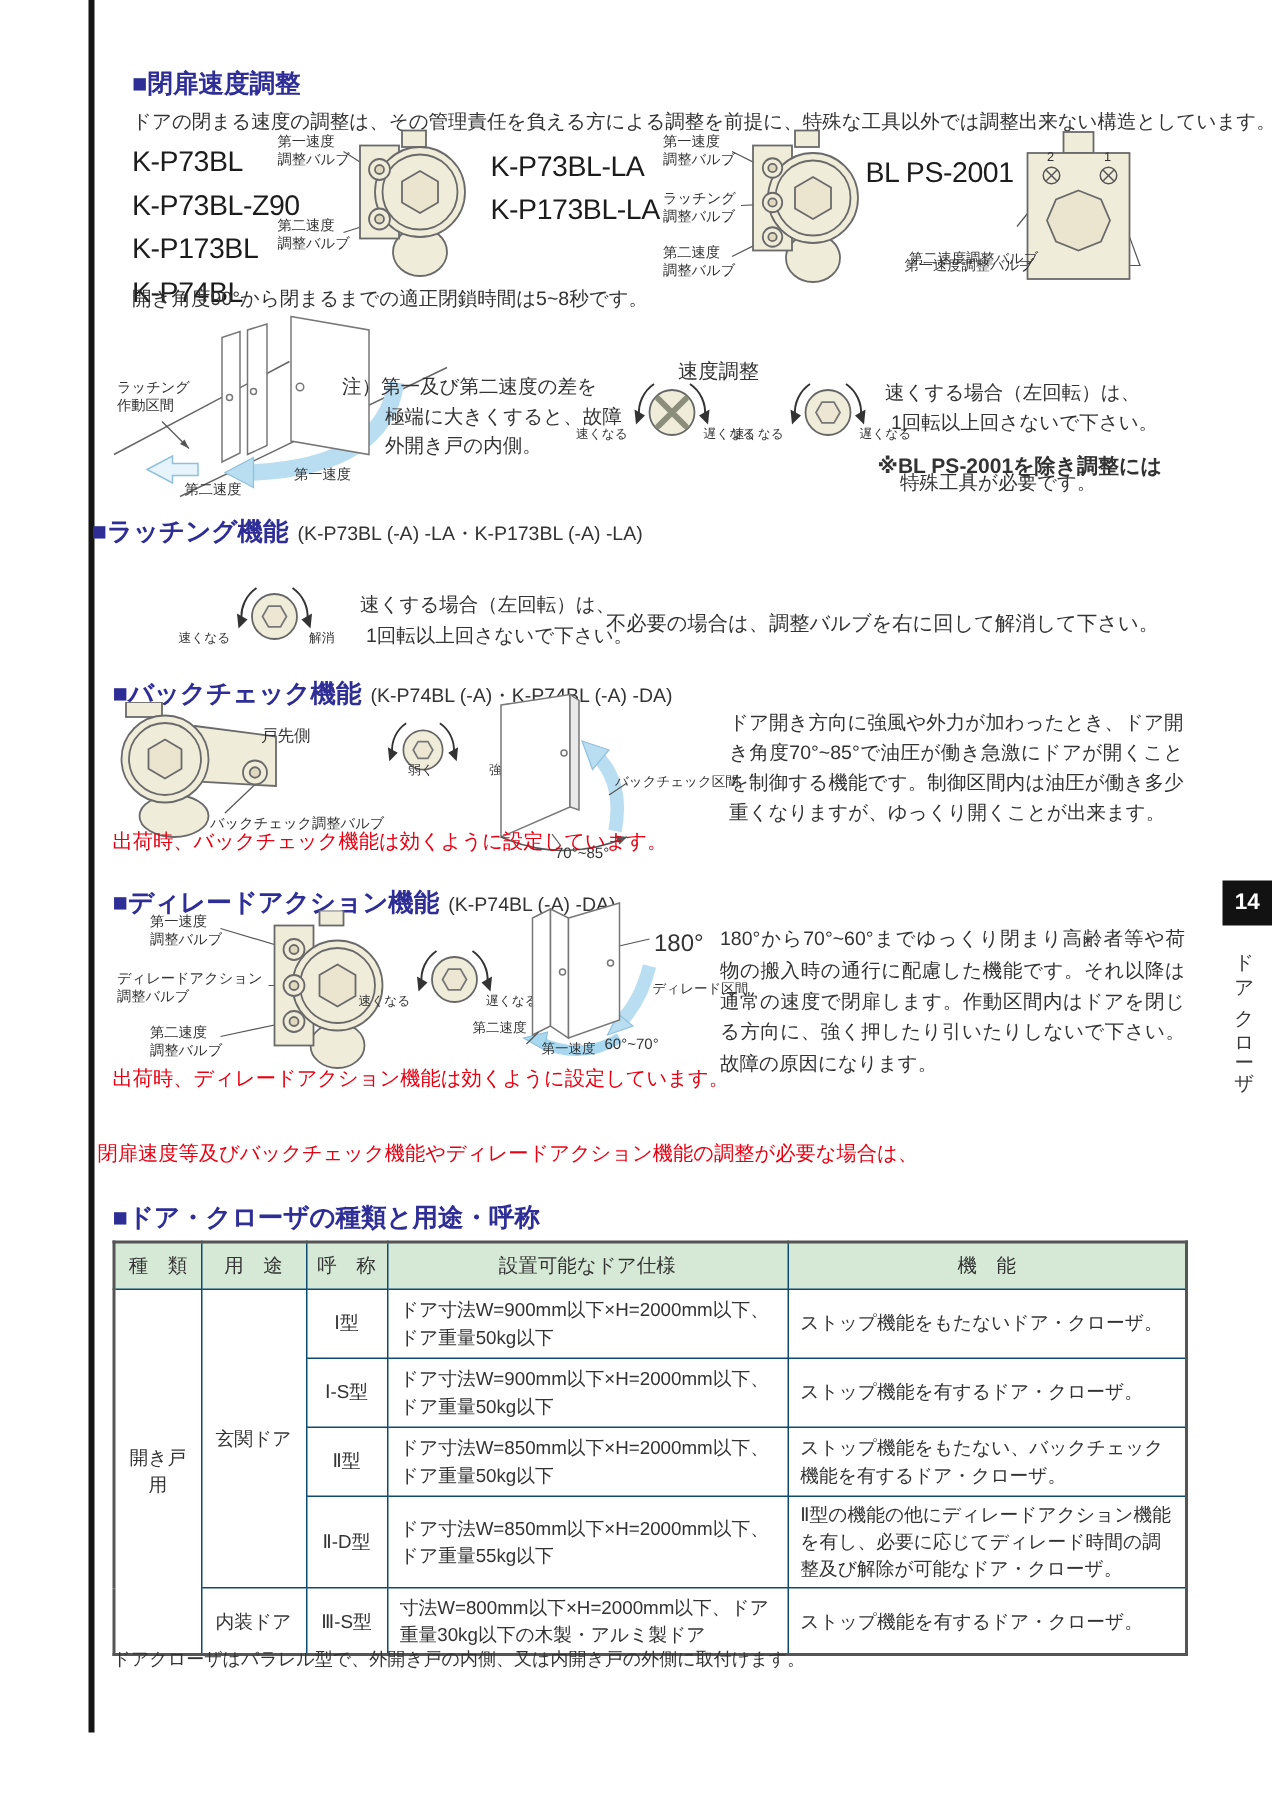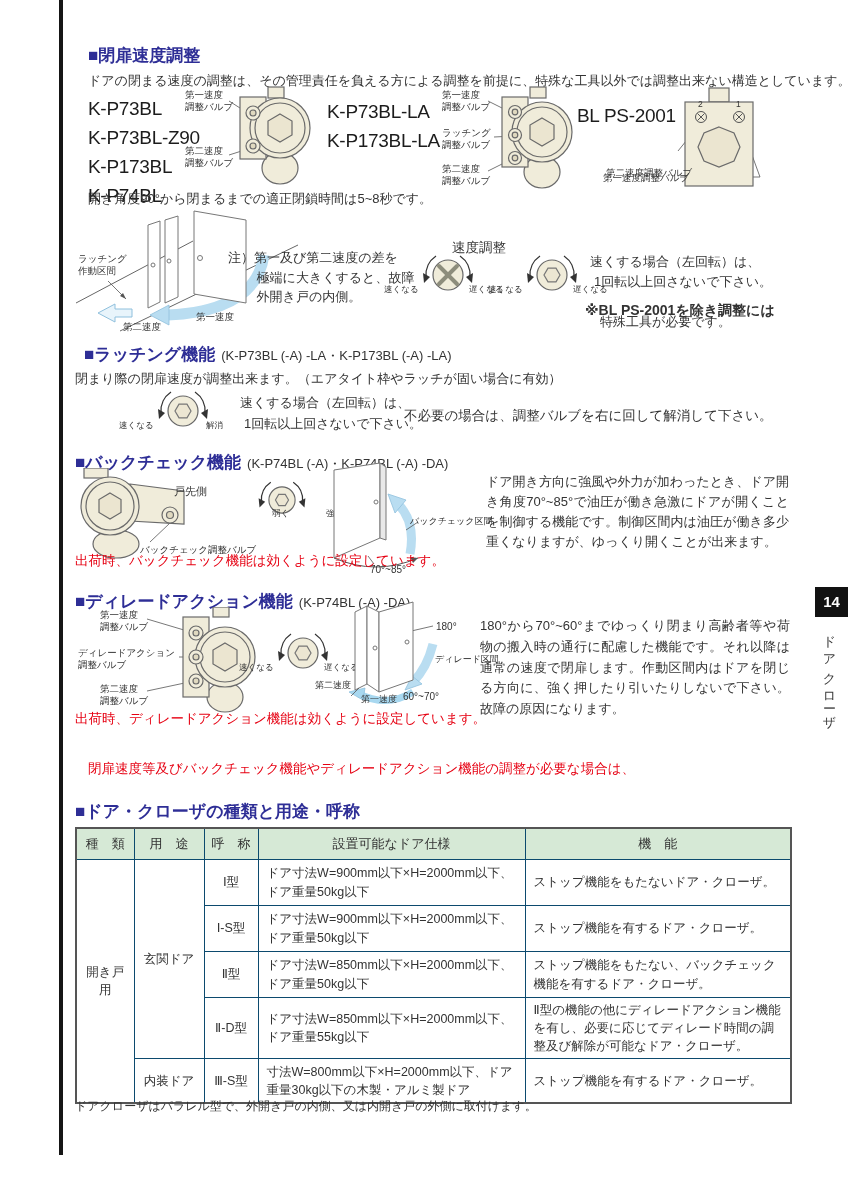--- a/index.html
+++ b/index.html
@@ -189,24 +189,23 @@
     </svg>
     <span class="valve-lbl" style="left:-9px;top:32px;">速くなる</span>
     <span class="valve-lbl" style="left:76px;top:32px;">遅くなる</span>
   </div>
 
   <div class="abs body13 nowrap" style="left:590px;top:252px;">速くする場合（左回転）は、</div>
   <div class="abs body13 nowrap" style="left:594px;top:272px;">1回転以上回さないで下さい。</div>
   <div class="abs body13 nowrap" style="left:585px;top:300px;font-size:14px;font-weight:bold;">※BL PS-2001を除き調整には</div>
   <div class="abs body13 nowrap" style="left:600px;top:312px;font-size:13px;">特殊工具が必要です。</div>
 
-  <div class="abs nowrap" style="left:84px;top:343px;">
+  <div class="abs nowrap" style="left:61px;top:343px;">
     <span class="sec-title">■ラッチング機能</span><span class="sec-sub">(K-P73BL (-A) -LA・K-P173BL (-A) -LA)</span>
   </div>
-  <div class="abs body13 nowrap" style="left:75px;top:369px;">閉まり際の閉扉速度が調整出来ます。（エアタイト枠やラッチが固い場合に有効）</div>
 
   <div class="abs" style="left:128px;top:388px;width:110px;height:52px;">
     <svg width="62" height="46" viewBox="0 0 62 46" style="margin-left:24px;">
       <path d="M19,4 A23,23 0 0,0 9,25" stroke="#333" stroke-width="1.3" fill="none"></path>
       <polygon points="6,21 13,25 7,31" fill="#333"></polygon>
       <path d="M43,4 A23,23 0 0,1 53,25" stroke="#333" stroke-width="1.3" fill="none"></path>
       <polygon points="56,21 49,25 55,31" fill="#333"></polygon>
       <circle cx="31" cy="23" r="15" fill="#f0ecda" stroke="#666" stroke-width="1.2"></circle>
       <polygon points="39,23 35,16.1 27,16.1 23,23 27,29.9 35,29.9" fill="#ece6d2" stroke="#777" stroke-width="1.2"></polygon>
     </svg>
@@ -326,31 +325,31 @@
       <polygon points="90,92 97,78 107,86" fill="#b9ddf1" stroke="#8fc0dd" stroke-width="0.8"></polygon>
       <g fill="#fff" stroke="#777" stroke-width="1">
         <polygon points="40,14 52,8 52,86 40,92"></polygon>
         <polygon points="52,8 64,14 64,94 52,86"></polygon>
         <polygon points="64,14 98,4 98,82 64,94"></polygon>
       </g>
       <circle cx="60" cy="50" r="2" fill="none" stroke="#777"></circle>
       <circle cx="92" cy="44" r="2" fill="none" stroke="#777"></circle>
       <line x1="36" y1="98" x2="44" y2="90" stroke="#555" stroke-width="0.8"></line>
     </svg>
-    <div class="abs lbl" style="left:121px;top:22px;font-size:10px;">180°</div>
+    <div class="abs lbl" style="left:121px;top:22px;font-size:16px;">180°</div>
     <div class="abs lbl nowrap" style="left:120px;top:56px;font-size:9px;">ディレード区間</div>
     <div class="abs lbl" style="left:0px;top:82px;font-size:9px;">第二速度</div>
     <div class="abs lbl" style="left:46px;top:96px;font-size:9px;">第一速度</div>
     <div class="abs lbl" style="left:88px;top:92px;font-size:10px;">60°~70°</div>
   </div>
 
   <div class="abs body13 just" style="left:480px;top:616px;width:310px;line-height:1.6;">180°から70°~60°までゆっくり閉まり高齢者等や荷物の搬入時の通行に配慮した機能です。それ以降は通常の速度で閉扉します。作動区間内はドアを閉じる方向に、強く押したり引いたりしないで下さい。故障の原因になります。</div>
   <div class="abs redline" style="left:75px;top:710px;">出荷時、ディレードアクション機能は効くように設定しています。</div>
 
-  <div class="abs redline" style="left:88px;top:760px;">閉扉速度等及びバックチェック機能やディレードアクション機能の調整が必要な場合は、</div>
+  <div class="abs redline" style="left:65px;top:760px;">閉扉速度等及びバックチェック機能やディレードアクション機能の調整が必要な場合は、</div>
 
   <div class="abs sec-title" style="left:75px;top:800px;">■ドア・クローザの種類と用途・呼称</div>
 
   <div class="abs" style="left:75px;top:827px;">
     <table class="spec-table">
       <colgroup>
         <col style="width:58px">
           <col style="width:70px">
           <col style="width:54px">
         <col style="width:267px">

